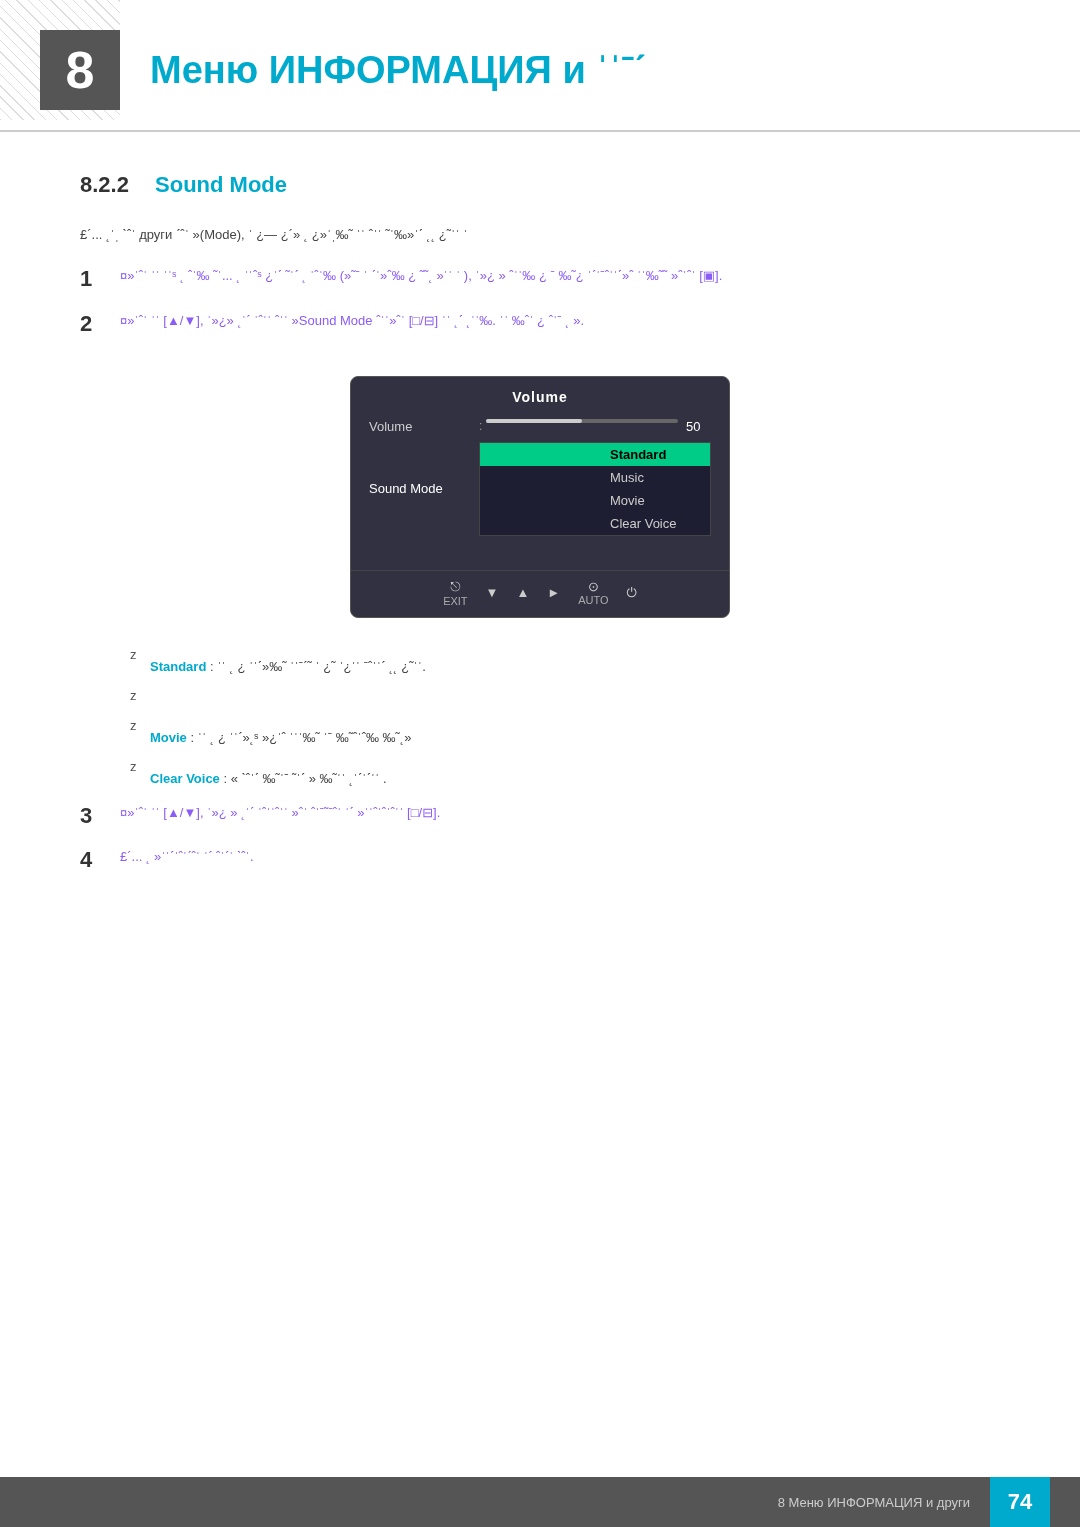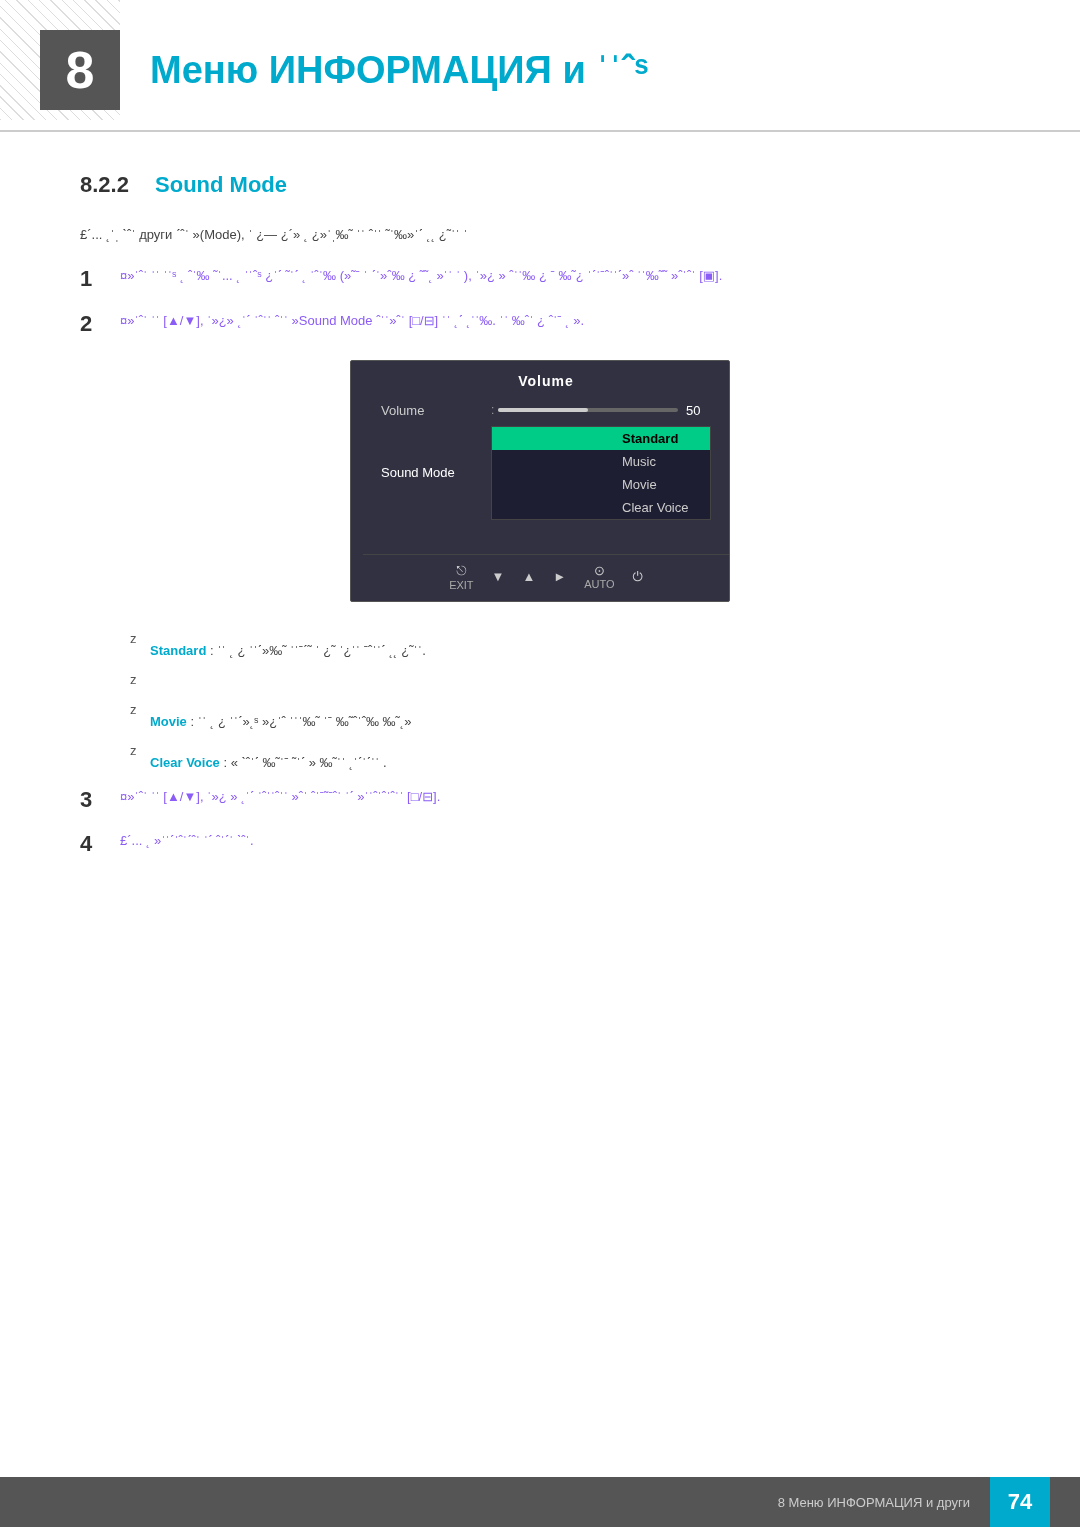--- a/index.html
+++ b/index.html
@@ -101,22 +101,23 @@
     .osd-container {
       display: flex;
       justify-content: center;
       margin: 20px 0 25px 0;
     }
 
     .osd-box {
       background: rgba(20, 20, 40, 0.88);
       border: 1px solid #555;
       width: 380px;
-      padding: 12px 0 10px 12px;
-      border-radius: 2px;
+      padding: 12px 0 10px 0;
+      border-radius: 8px;
+      margin-top: 16px;
     }
 
     .osd-title {
       color: #ffffff;
       font-size: 14px;
       font-weight: bold;
       text-align: center;
       margin-bottom: 10px;
       letter-spacing: 1px;
     }
@@ -138,21 +139,20 @@
     }
 
     .osd-value-area {
       display: flex;
       align-items: center;
       flex: 1;
     }
 
     .volume-bar-container {
       display: flex;
-      align-items: center;
       flex: 1;
     }
 
     .volume-bar-track {
       height: 4px;
       background: #666;
       flex: 1;
       position: relative;
       border-radius: 2px;
     }
@@ -304,21 +304,21 @@
   </style>
 </head>
 <body>
 
 <div style="position:relative; overflow:hidden;">
   <div class="hatch-bg"></div>
   <div class="chapter-header">
     <div class="chapter-number-box">
       <span>8</span>
     </div>
-    <h1 class="chapter-title">Меню ИНФОРМАЦИЯ и ˈˈˆˢ</h1>
+    <h1 class="chapter-title">Меню ИНФОРМАЦИЯ и ˈˈˉˊ</h1>
   </div>
 </div>
 
 <div class="content">
 
   <div class="section-heading">
     <span class="section-num">8.2.2</span>
     <span class="section-name">Sound Mode</span>
   </div>
 

